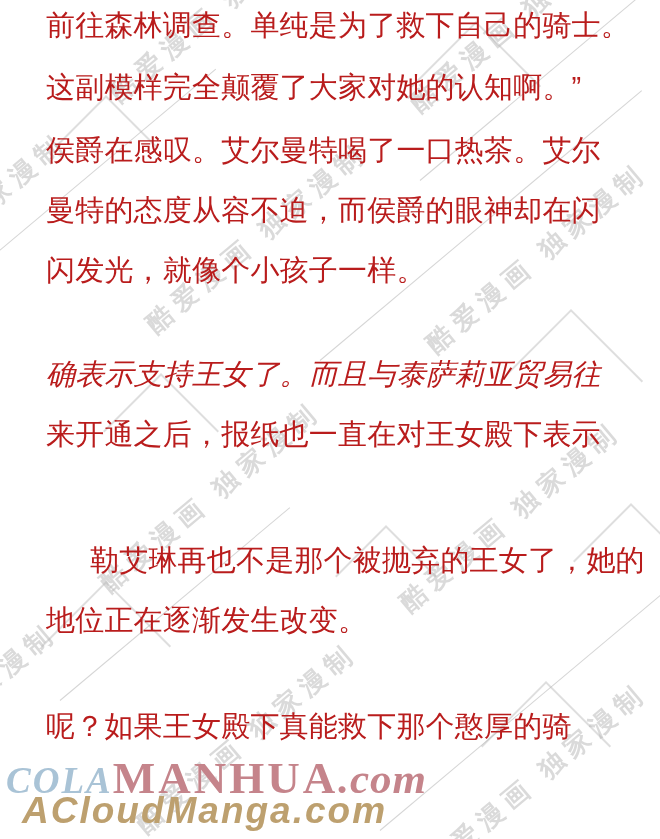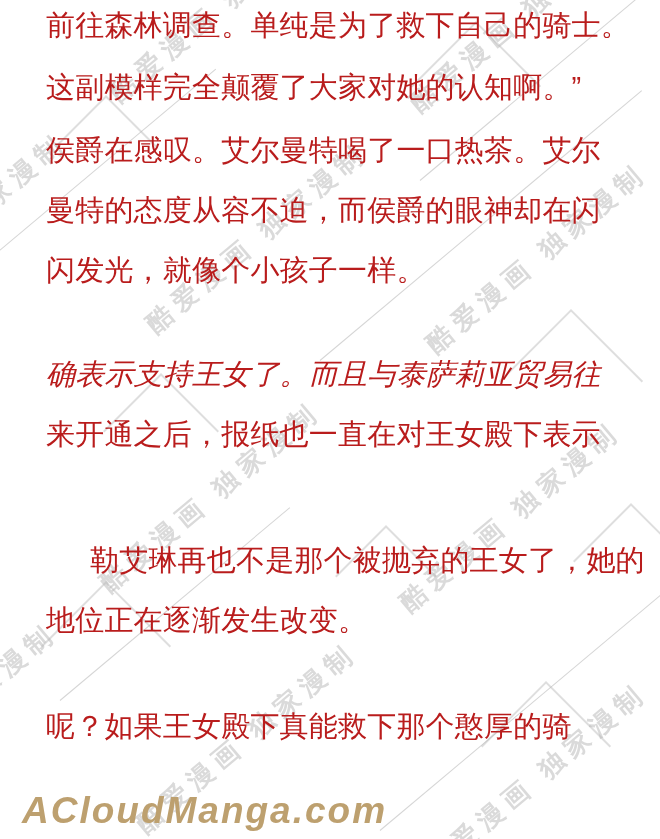--- a/index.html
+++ b/index.html
@@ -126,20 +126,25 @@
     <div class="chev" style="left:70px; top:110px; width:70px; height:70px;"></div>
     <div class="chev" style="left:430px; top:40px; width:90px; height:90px;"></div>
     <div class="chev" style="left:120px; top:390px; width:80px; height:80px;"></div>
     <div class="chev" style="left:520px; top:330px; width:100px; height:100px;"></div>
     <div class="chev" style="left:60px; top:600px; width:90px; height:90px;"></div>
     <div class="chev" style="left:350px; top:540px; width:70px; height:70px;"></div>
     <div class="chev" style="left:590px; top:520px; width:80px; height:80px;"></div>
     <div class="chev" style="left:500px; top:700px; width:90px; height:90px;"></div>
   </div>
 
+  <div class="site-wm">
+    <span class="cola">COLA</span>
+      <span class="manhua">MANHUA</span>
+      <span class="dotcom">.com</span>
+  </div>
   <div class="alt-wm">ACloudManga.com</div>
 
   <div class="textline" style="top:8px;">前往森林调查。单纯是为了救下自己的骑士。</div>
   <div class="textline" style="top:70px;">这副模样完全颠覆了大家对她的认知啊。”</div>
   <div class="textline" style="top:193px;">曼特的态度从容不迫，而侯爵的眼神却在闪</div>
   <div class="textline" style="top:133px;">侯爵在感叹。艾尔曼特喝了一口热茶。艾尔</div>
   <div class="textline" style="top:253px;">闪发光，就像个小孩子一样。</div>
   <div class="textline" style="top:357px;font-style:italic;">确表示支持王女了。而且与泰萨莉亚贸易往</div>
   <div class="textline" style="top:417px;">来开通之后，报纸也一直在对王女殿下表示</div>
   <div class="textline" style="top:543px;margin-left:44px;">勒艾琳再也不是那个被抛弃的王女了，她的</div>

